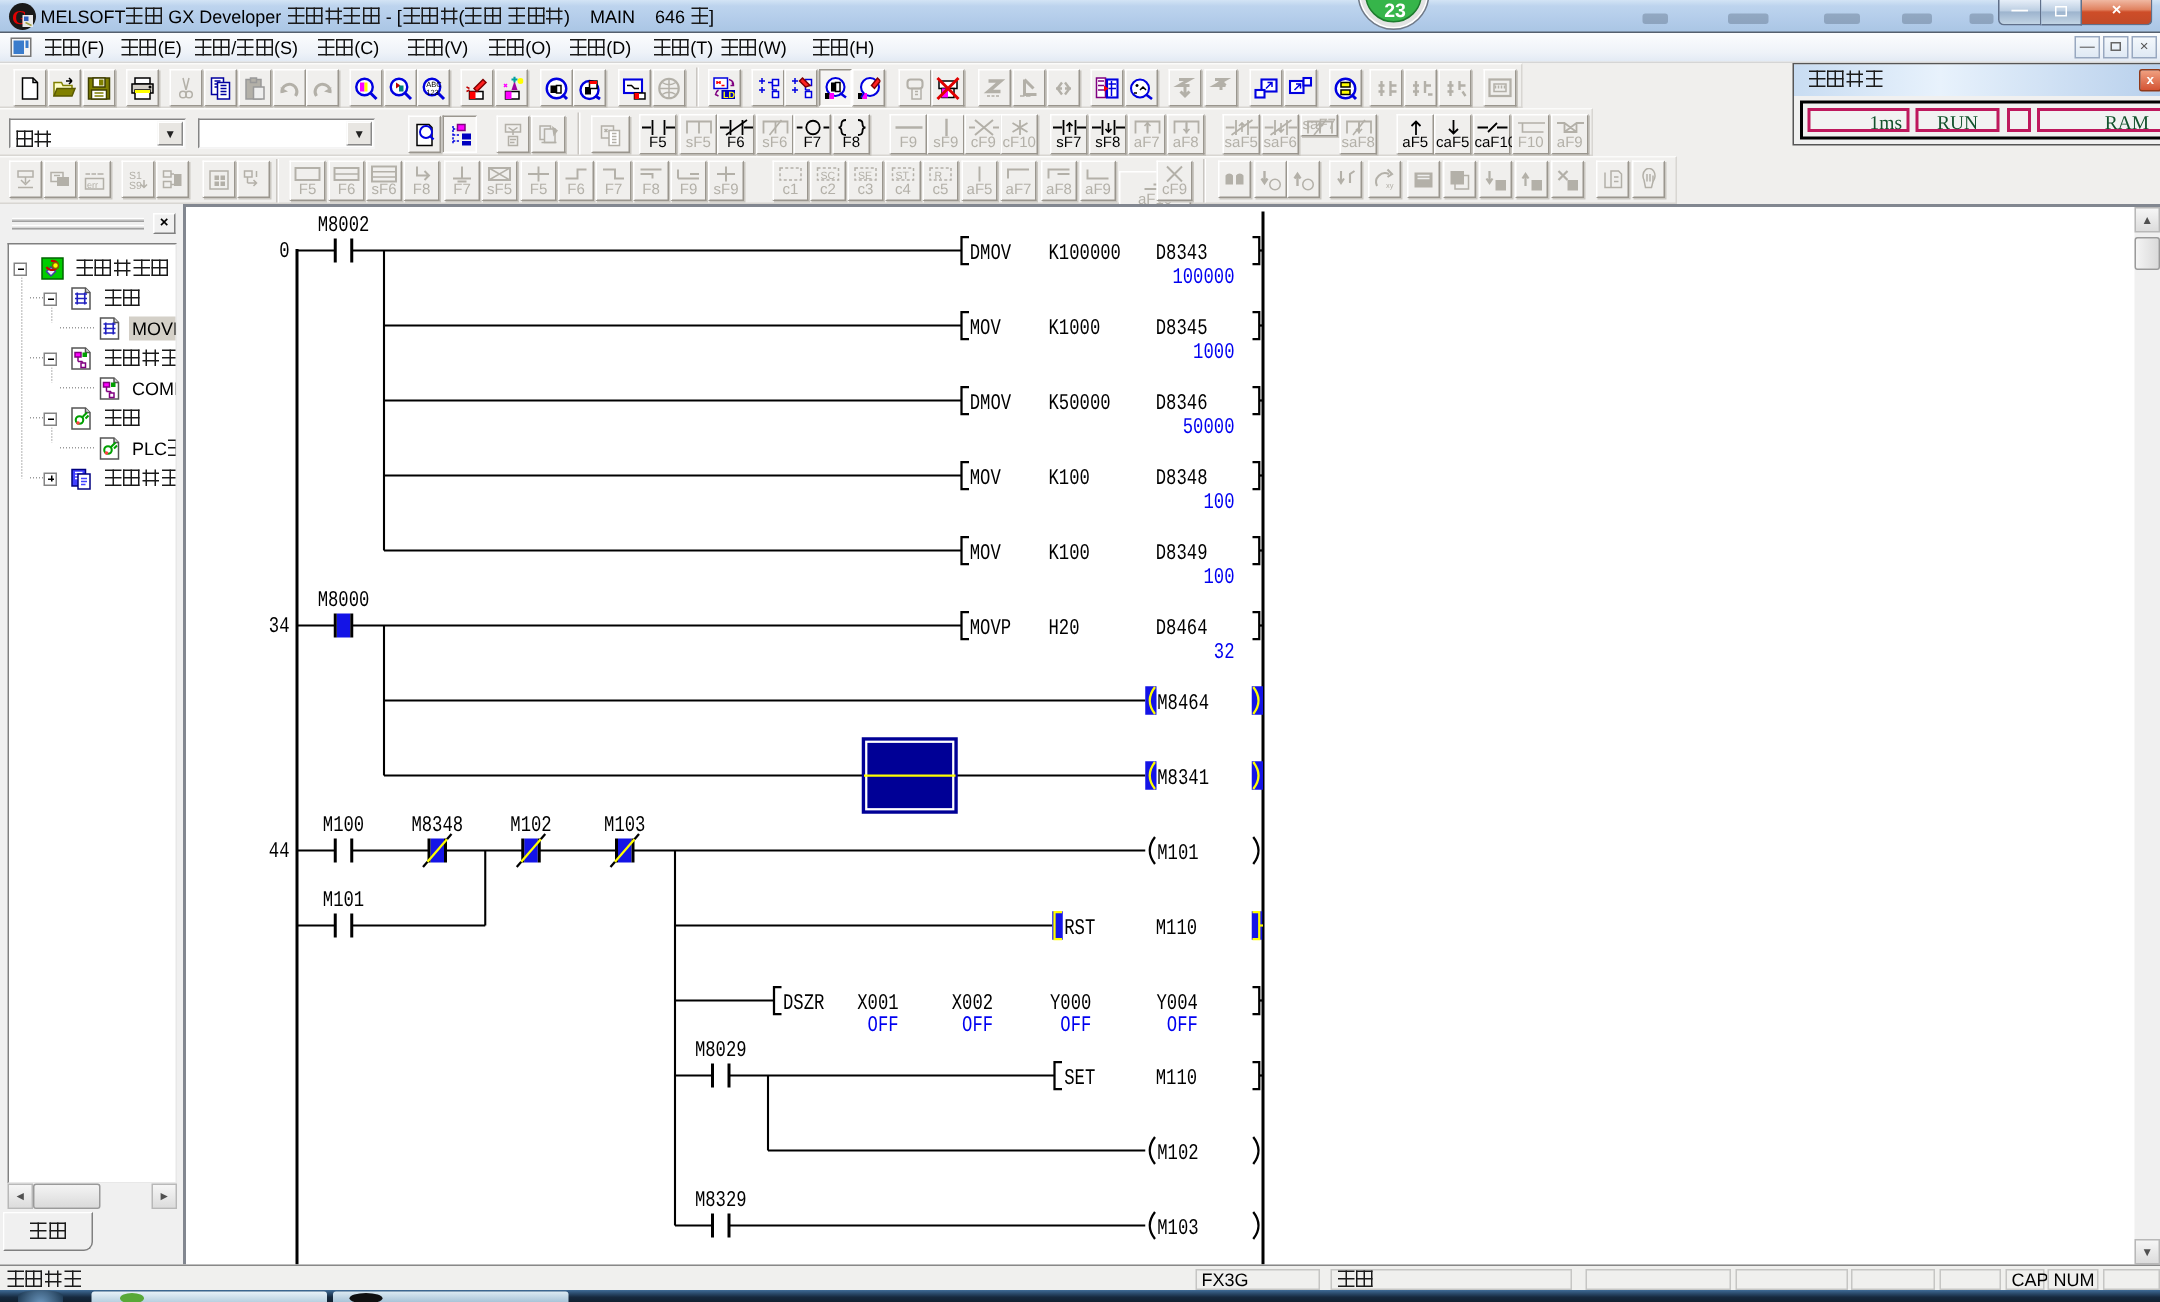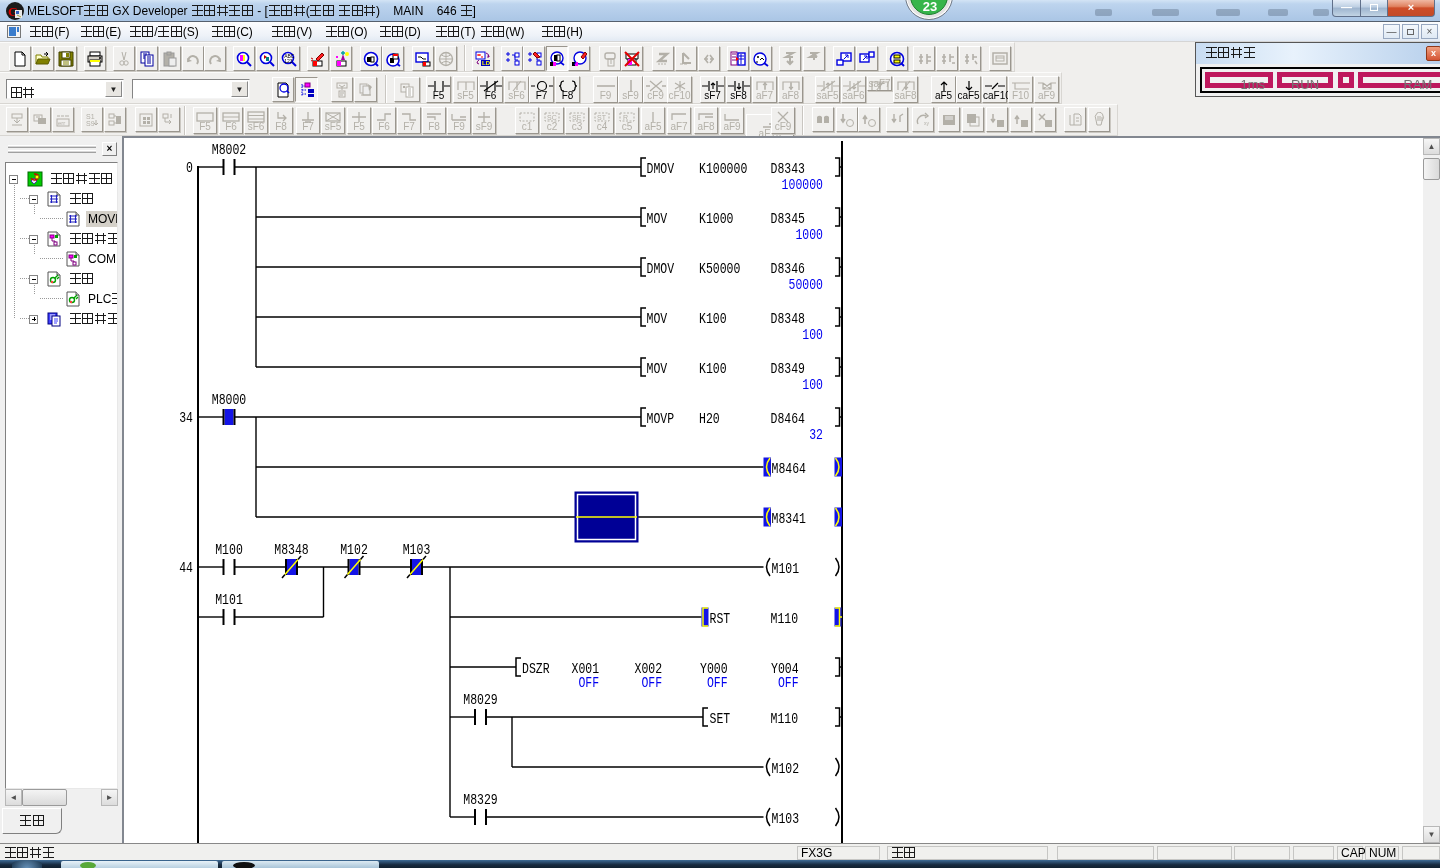--- a/index.html
+++ b/index.html
@@ -78,22 +78,22 @@
 
 #monwin { position:absolute; left:1195px; top:42px; width:246px; height:55px;
   border:1.5px solid #565656; background:#f0f0f0; }
 #monwin .mtitle { height:21px; background:linear-gradient(90deg,#c8dcf2,#e8f2fc 40%,#b8d0ec);
   font-size:12px; padding:3px 0 0 9px; }
 #monwin .mclose { position:absolute; right:-1px; top:3px; width:15px; height:15px;
   background:linear-gradient(#f0a080,#d45434); border:1px solid #903818; border-radius:2px;
   color:#fff; font-size:9px; line-height:13px; text-align:center; font-weight:bold; }
 #monwin .mpanel { position:absolute; left:4px; top:24px; width:252px; height:26px;
   border:2px solid #000; background:#f0f0f0; }
-.mbox { position:absolute; top:3px; height:16px; border:5px solid #be185d;
-  background:#f2f2f2; font-family:Liberation Sans, sans-serif; font-size:13px; color:#737373; }
+.mbox { position:absolute; top:3px; height:16px; border:2px solid #be185d;
+  background:#f2f2f2; font-family:Liberation Serif, serif; font-size:13px; color:#14532d; }
 
 
 #treepanel { position:absolute; left:0; top:136px; width:122px; height:707px; background:#f0f0f0; }
 #grip1,#grip2 { position:absolute; left:8px; width:88px; height:3px;
   border-top:1px solid #fff; background:#d8d8d8; border-bottom:1px solid #a0a0a0; }
 #treeclose { position:absolute; left:102px; top:6px; width:15px; height:14px; background:#f0f0f0;
   border:1px solid; border-color:#fff #808080 #808080 #fff; text-align:center;
   font-size:10px; line-height:12px; color:#000; font-weight:bold; }
 #treebox { position:absolute; left:5px; top:26px; width:113px; height:627px; background:#fff;
   border:1px solid; border-color:#808080 #e8e8e8 #e8e8e8 #808080; overflow:hidden; }

